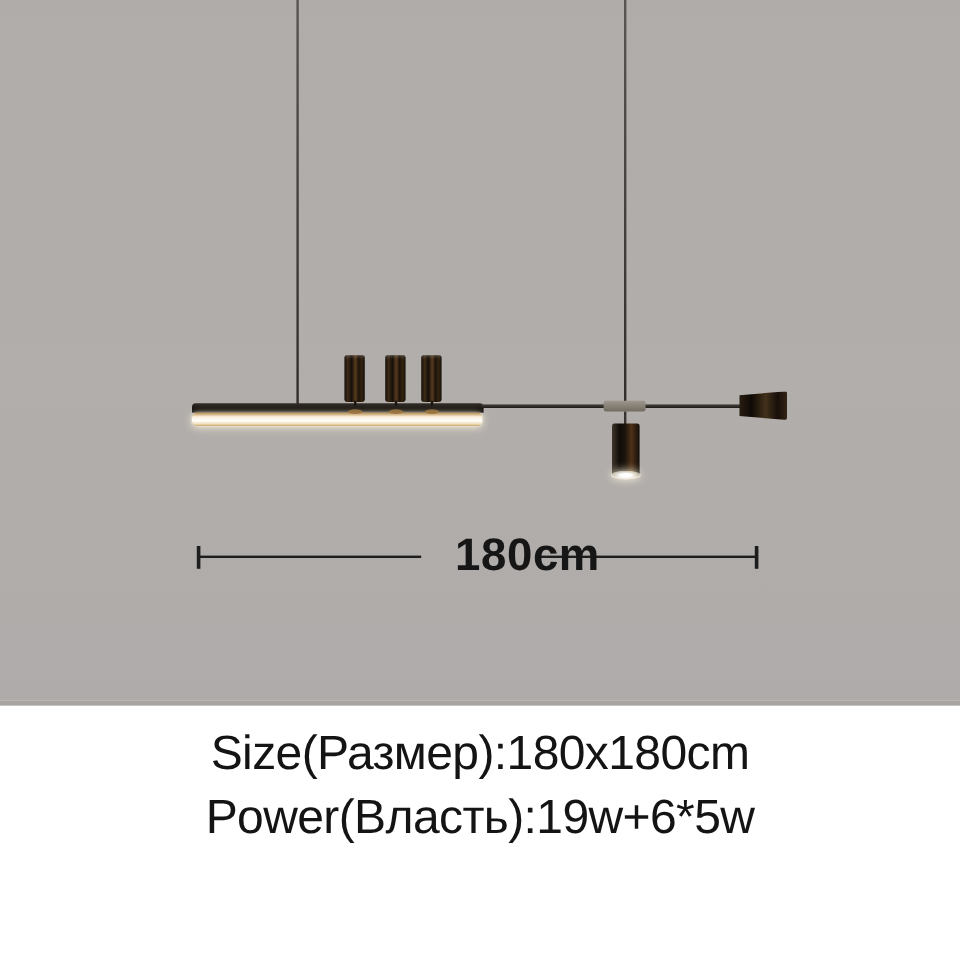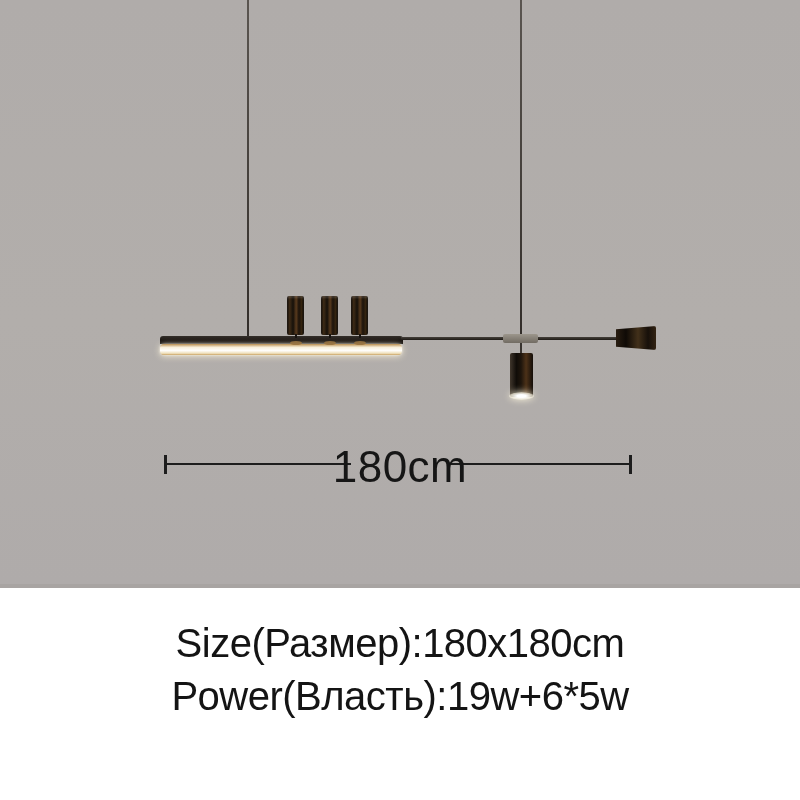--- a/index.html
+++ b/index.html
@@ -94,33 +94,33 @@
 
   
   .dim-seg { top: 463px; height: 2px; background: #1d1d1d; }
   .dim-seg-left  { left: 165px; width: 186px; }
   .dim-seg-right { left: 450px; width: 181px; }
   .dim-tick { width: 3px; height: 19px; top: 455px; background: #1d1d1d; }
   .dim-tick-left  { left: 164px; }
   .dim-tick-right { left: 629px; }
   .dim-label {
     left: 300px; top: 442px; width: 200px;
-    text-align: center;
-    font-size: 44px; font-weight: normal; color: #161616;
+    text-align: right;
+    font-size: 38px; font-weight: bold; color: #161616;
     letter-spacing: 0.5px;
   }
 
   
   .specs { position: absolute; left: 0; top: 588px; width: 800px; }
   .spec-line {
     width: 800px; text-align: center;
     font-size: 40px; line-height: 53px; color: #141414;
     letter-spacing: -0.5px; white-space: nowrap;
   }
-  .spec-line:first-child { margin-top: 29px; }
+  .spec-line:first-child { margin-top: 14px; }
   .unit { font-size: 0.78em; }
 </style>
 </head>
 <body>
 
 <div class="stage">
 
   <div class="photo">
 
     <div class="wire wire-left"></div>

